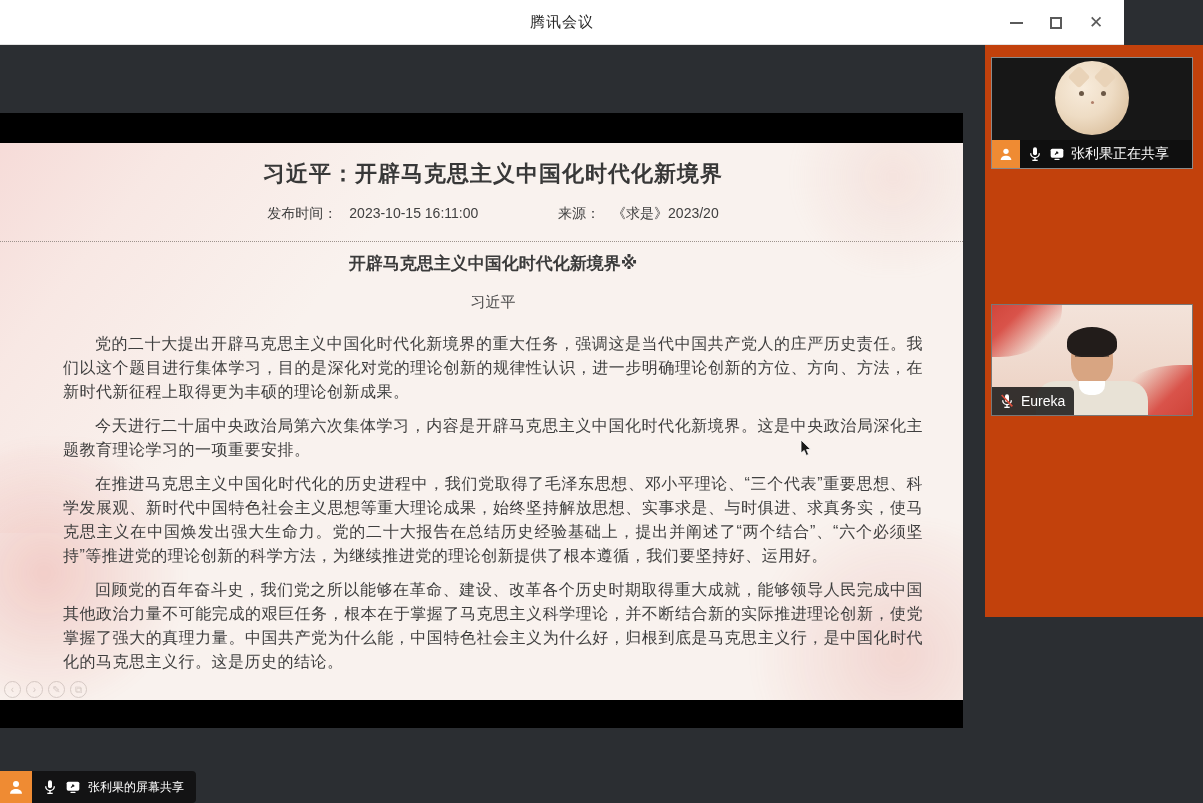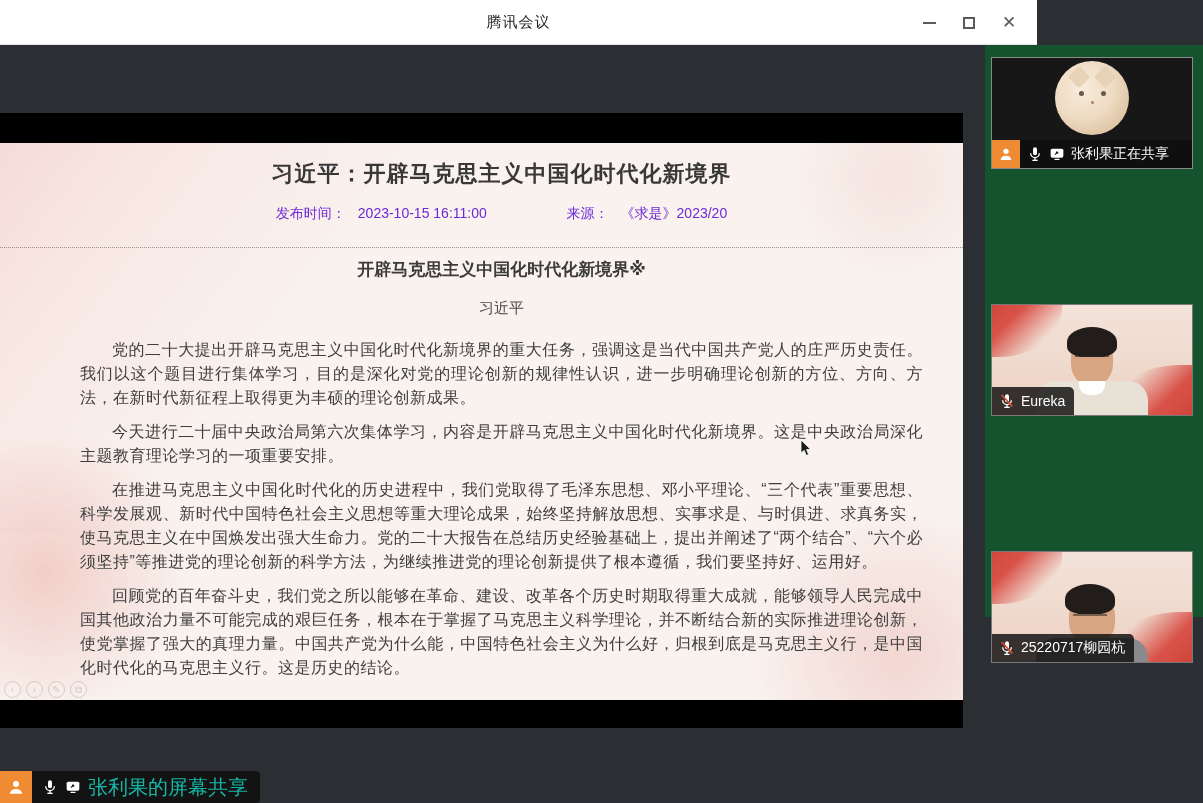--- a/index.html
+++ b/index.html
@@ -1,77 +1,77 @@
 <!DOCTYPE html>
 <html><head>
 <meta charset="utf-8">
 <style>
   * { margin:0; padding:0; box-sizing:border-box; }
   html,body { width:1203px; height:803px; overflow:hidden; background:#000; }
   body { font-family:"Liberation Sans","DejaVu Sans",sans-serif; }
   .window { position:relative; width:1203px; height:803px; background:#2b2e32; }
 
   
-  .titlebar { position:absolute; top:0; left:0; width:1037px; height:45px;
+  .titlebar { position:absolute; top:0; left:0; width:1124px; height:45px;
     background:#ffffff; border-bottom:1px solid #e3e3e3;
     display:flex; align-items:center; justify-content:center; }
   .titlebar-title { font-size:15px; color:#262626; letter-spacing:1px; }
   .win-controls { position:absolute; right:8px; top:0; height:45px; display:flex; align-items:center; }
   .win-btn { width:40px; height:45px; display:flex; align-items:center; justify-content:center; cursor:default; }
   .ic-min { width:13px; height:0; border-top:2px solid #5a5a5a; }
   .ic-max { width:12px; height:12px; border:2px solid #5a5a5a; }
   .ic-close { font-size:17px; color:#5a5a5a; line-height:1; }
 
   
   .main { position:absolute; top:45px; left:0; width:985px; height:758px; background:#2b2e32; overflow:hidden; }
   .letterbox { position:absolute; left:0; width:963px; background:#000; }
   .lb-top { top:68px; height:30px; }
   .lb-bottom { top:655px; height:28px; }
 
   .doc { position:absolute; top:98px; left:0; width:963px; height:557px;
-    background:#f9f2ee; overflow:hidden; padding:16px 40px 0 80px; }
+    background:#f9f2ee; overflow:hidden; padding:16px 40px 0 63px; }
   .doc-deco { position:absolute; pointer-events:none; }
   .deco-band { top:-40px; left:-120px; width:620px; height:430px;
     background:linear-gradient(128deg, rgba(236,154,154,0.38) 0%, rgba(244,196,192,0.22) 34%, rgba(249,242,238,0) 62%); }
   .deco-flag-left { left:-60px; top:300px; width:260px; height:260px; border-radius:40%;
     background:radial-gradient(circle at 40% 50%, rgba(214,60,50,0.20), rgba(214,60,50,0) 70%); filter:blur(6px); }
   .deco-flag-right { right:-70px; top:380px; width:300px; height:240px; border-radius:40%;
     background:radial-gradient(circle at 55% 55%, rgba(210,70,60,0.16), rgba(210,70,60,0) 70%); filter:blur(6px); }
   .deco-flag-top-right { right:-40px; top:-30px; width:220px; height:160px; border-radius:40%;
     background:radial-gradient(circle at 50% 40%, rgba(230,170,160,0.20), rgba(230,170,160,0) 70%); filter:blur(5px); }
 
   .doc-title { position:relative; text-align:center; font-size:22px; font-weight:bold; color:#383838;
     letter-spacing:1px; margin-bottom:16px; }
-  .doc-meta { position:relative; text-align:center; font-size:14px; color:#6d28d9; margin-bottom:24px; }
+  .doc-meta { position:relative; text-align:center; font-size:14px; color:#404040; margin-bottom:18px; }
   .doc-meta span { margin:0 6px; }
   .doc-divider { position:relative; border-bottom:1px dotted #9d938d; margin:0 -40px 0 -80px; }
   .doc-subtitle { position:relative; text-align:center; font-size:17px; font-weight:bold; color:#3b3b3b;
     margin-top:10px; margin-bottom:18px; }
   .doc-author { position:relative; text-align:center; font-size:15px; color:#4a4a4a; margin-bottom:20px; }
   .doc-body p { position:relative; font-size:16px; line-height:24px; color:#3f3f3f; text-align:justify;
     text-indent:2em; margin-bottom:10px; letter-spacing:0.5px; }
 
   .doc-nav { position:absolute; left:4px; top:538px; display:flex; gap:5px; opacity:0.28; }
   .doc-nav .nav-circle { width:17px; height:17px; border:1px solid #7d6f68; border-radius:50%;
     color:#7d6f68; font-size:10px; display:flex; align-items:center; justify-content:center; background:rgba(255,255,255,0.3); }
 
   .remote-cursor { position:absolute; left:800px; top:297px; width:12px; height:18px; }
 
   
   .share-badge { position:absolute; left:0; top:726px; height:32px; display:flex; align-items:stretch; }
   .badge-orange { width:32px; background:#ef8b33; display:flex; align-items:center; justify-content:center; }
   .badge-dark { background:rgba(16,16,16,0.88); display:flex; align-items:center; gap:7px;
     padding:0 12px 0 10px; border-radius:0 4px 4px 0; }
-  .badge-dark .badge-text { color:#14b8a6; font-size:20px; }
+  .badge-dark .badge-text { color:#ffffff; font-size:12px; }
 
   .icon-16 { width:16px; height:16px; display:block; }
   .icon-18 { width:18px; height:18px; display:block; }
 
   
-  .sidebar { position:absolute; top:45px; left:985px; width:218px; height:572px; background:#14532d; }
+  .sidebar { position:absolute; top:45px; left:985px; width:218px; height:572px; background:#c2410c; }
   .tile { position:absolute; left:6px; width:202px; height:112px; background:#161616;
     border:1px solid #787878; overflow:hidden; cursor:default; }
   .tile-1 { top:12px; border-color:#8a8a8a; }
   .tile-2 { top:136px; }
   .tile-3 { top:259px;text-align:right; }
   .tile-4 { top:383px; }
   .tile-5 { top:506px; }
   .tile-6 { top:630px; }
 
   .video-bg { position:absolute; inset:0;
@@ -265,41 +265,16 @@
             <line x1="12" y1="17.5" x2="12" y2="21" stroke="#fff" stroke-width="2"></line>
             <line x1="8" y1="21.5" x2="16" y2="21.5" stroke="#fff" stroke-width="2"></line>
             <line x1="4" y1="3" x2="20" y2="20" stroke="#d94f3d" stroke-width="2.6"></line>
           </svg>
           <span class="label-text">Eureka</span>
         </div>
       </div>
     </div>
 
 
-    <div class="tile tile-5">
-      <div class="video-bg">
-        <div class="flag-tl"></div>
-        <div class="flag-br"></div>
-        <div class="person" style="bottom:-10px;">
-          <div class="p-head" style="width:46px;height:52px;">
-              <div class="p-hair"></div>
-              <div class="p-glasses" style="top:22px;"></div>
-            </div>
-          <div class="p-torso"></div>
-        </div>
-      </div>
-      <div class="tile-label">
-        <div class="label-dark">
-          <svg class="icon-16" viewBox="0 0 24 24">
-            <rect x="9" y="2" width="6" height="12" rx="3" fill="#fff"></rect>
-            <path d="M5.5 11a6.5 6.5 0 0 0 13 0" fill="none" stroke="#fff" stroke-width="2"></path>
-            <line x1="12" y1="17.5" x2="12" y2="21" stroke="#fff" stroke-width="2"></line>
-            <line x1="8" y1="21.5" x2="16" y2="21.5" stroke="#fff" stroke-width="2"></line>
-            <line x1="4" y1="3" x2="20" y2="20" stroke="#d94f3d" stroke-width="2.6"></line>
-          </svg>
-          <span class="label-text">25220717柳园杭</span>
-        </div>
-      </div>
-    </div>
 
 
   </div>
 </div>
 
 </body></html>

